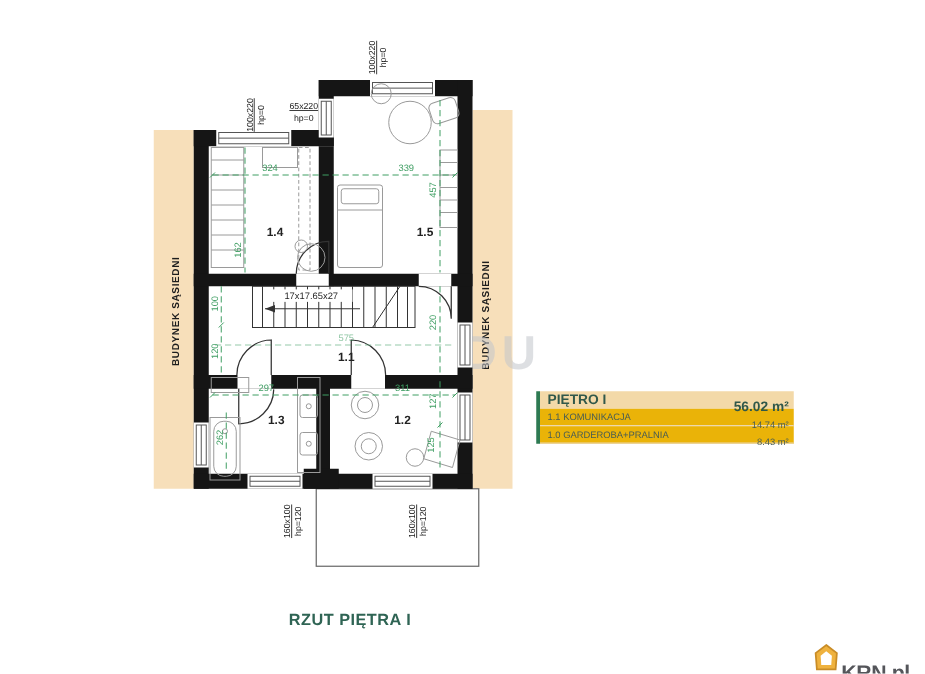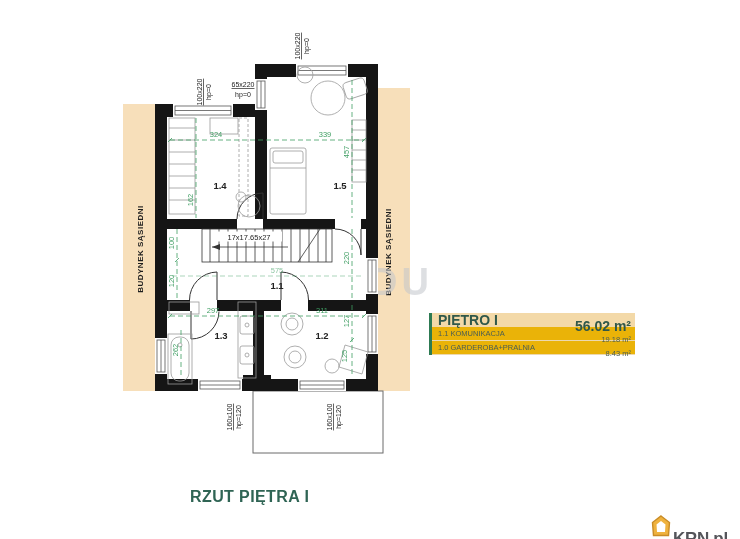--- a/index.html
+++ b/index.html
@@ -10,33 +10,33 @@
   #plan-svg{position:absolute;left:0;top:0;}
 
   
   .legend{
     position:absolute;left:429px;top:313px;width:203px;
     border-left:3px solid #2d7a52;
   }
   .legend-header{
     display:flex;justify-content:space-between;align-items:center;
     background:#f3d9a8;height:14px;padding:0 4px 0 6px;
-    font-size:14px;font-weight:bold;color:#30584a;
+    font-size:11px;font-weight:bold;color:#30584a;
   }
   .legend-row{
     display:flex;justify-content:space-between;align-items:center;
     height:13px;padding:0 4px 0 6px;border-bottom:1px solid #ecd8ae;
     font-size:7.5px;color:#495d54;background:#eab308;
   }
   .legend-row .area,.legend-header .area{text-align:left;white-space:nowrap;margin-top:11px;}
 
   
   .plan-title{
-    position:absolute;left:190px;top:488px;width:180px;text-align:left;
-    font-size:16px;font-weight:600;letter-spacing:.4px;color:#2f6454;
+    position:absolute;left:190px;top:488px;width:180px;text-align:center;
+    font-size:13px;font-weight:600;letter-spacing:.4px;color:#2f6454;
   }
 
   
   .krn-logo{
     position:absolute;left:651px;top:503px;display:flex;align-items:center;gap:2px;
   }
   .krn-logo .krn-text{
     font-size:17px;font-weight:bold;color:#54555a;letter-spacing:-0.3px;margin-top:26px;
   }
 </style>
@@ -268,21 +268,21 @@
     </g>
   </svg>
 
   <div class="legend">
     <div class="legend-header">
       <span>PIĘTRO I</span>
       <span class="area">56.02 m²</span>
     </div>
     <div class="legend-row">
       <span>1.1 KOMUNIKACJA</span>
-      <span class="area">19.18 m²</span>
+      <span class="area">14.74 m²</span>
     </div>
     <div class="legend-row">
       <span>1.0 GARDEROBA+PRALNIA</span>
       <span class="area">8.43 m²</span>
     </div>
   </div>
 
   <div class="plan-title">RZUT PIĘTRA I</div>
 
   <div class="krn-logo">

